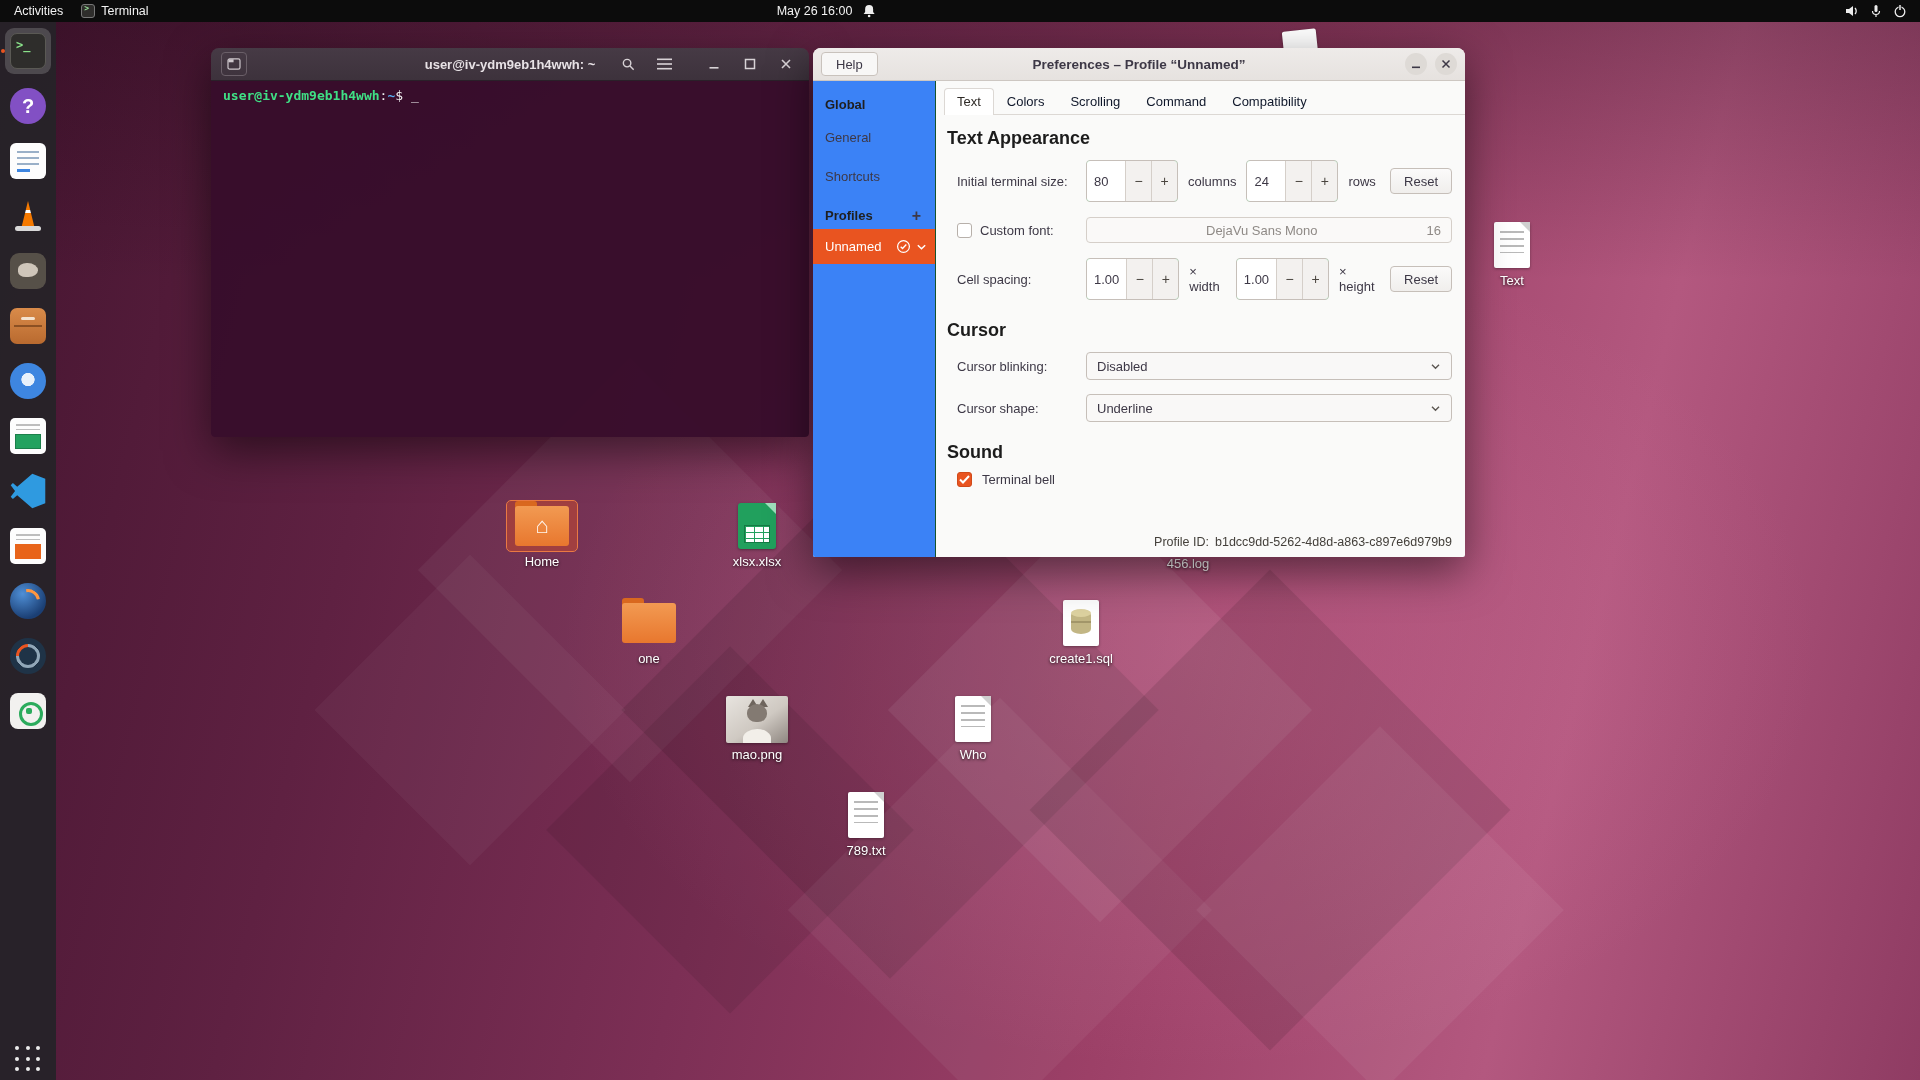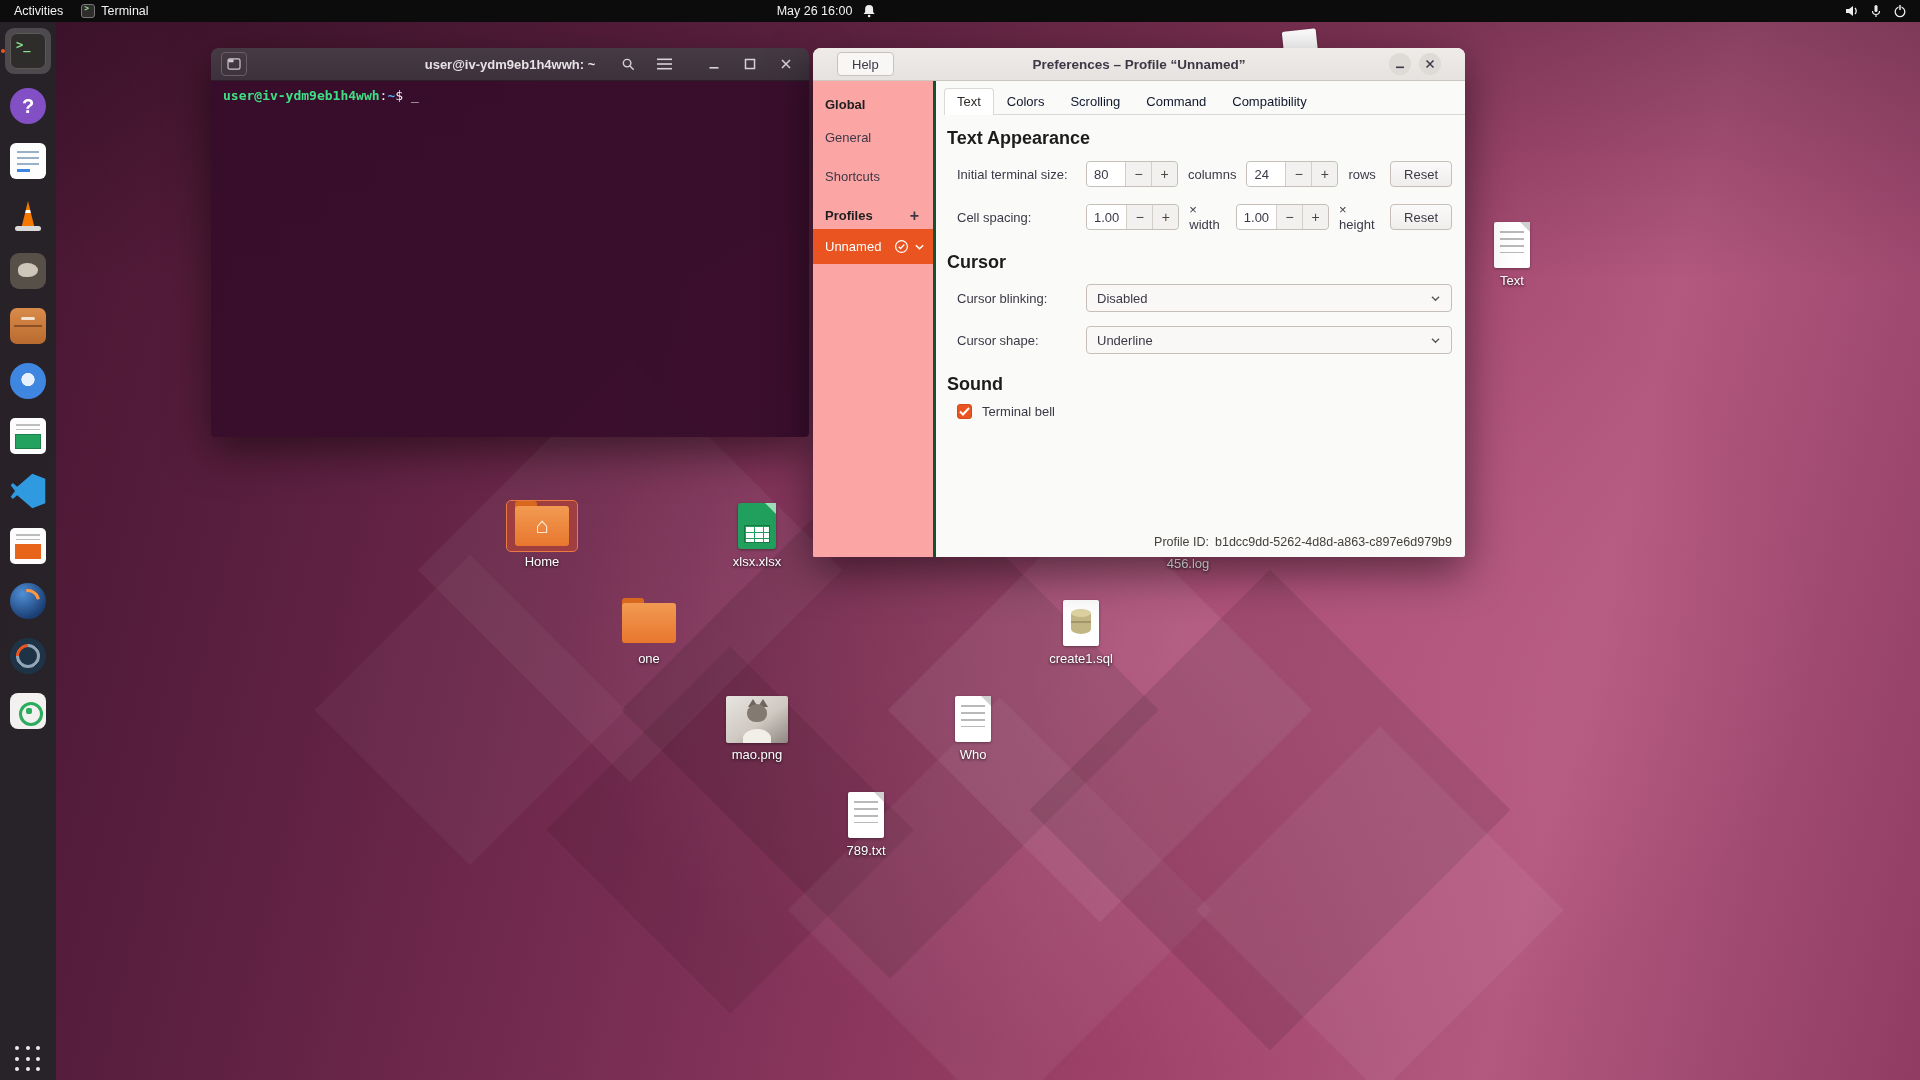--- a/index.html
+++ b/index.html
@@ -146,45 +146,45 @@
   .tbody { height:356px; background:rgba(56,13,43,.97); padding:7px 12px; font:13px "DejaVu Sans Mono",monospace; color:#f0f0f0; }
   .p-user { color:#3fe085; font-weight:700; }
   .p-path { color:#58b0f4; font-weight:700; }
   .p-cursor { margin-left:8px; color:#f0f0f0; }
 
   
   .pwin { position:absolute; left:813px; top:48px; width:652px; height:509px; z-index:30;
     background:#fafaf9; border-radius:8px 8px 2px 2px; box-shadow:0 14px 44px rgba(0,0,0,.5); overflow:hidden;
     font-size:13px; color:#3d3846; }
   .phead { height:33px; background:linear-gradient(180deg,#eeebe9,#e6e2df); border-bottom:1px solid #cdc7c2;
-    display:flex; align-items:center; padding:0 24px; position:relative; }
+    display:flex; align-items:center; padding:0 8px; position:relative; }
   .ptitle { position:absolute; left:0; right:0; text-align:center; font-weight:700; font-size:13.5px; color:#3d3846; pointer-events:none; }
   .help-btn { height:24px; padding:0 14px; background:linear-gradient(180deg,#fcfcfб,#f2f0ee); background:#f8f7f6;
     border:1px solid #c9c2bc; border-radius:4px; font-size:13px; color:#3d3846; position:relative; z-index:2; font-family:inherit; }
   .pwc { margin-left:auto; display:flex; gap:8px; position:relative; z-index:2; }
   .circ { width:22px; height:22px; border-radius:50%; background:#dedad6; display:flex; align-items:center; justify-content:center; }
 
   .pbody { display:flex; height:476px; }
-  .psidebar { width:123px; background:#fca5a5; border-right:3px solid #14532d; flex:none; padding-top:8px; }
+  .psidebar { width:123px; background:#3b82f6; border-right:1px solid #14532d; flex:none; padding-top:8px; }
   .sb-h { padding:8px 12px 6px 12px; font-weight:700; color:#1f1f1f; display:flex; align-items:center; }
   .sb-item { padding:12px 12px; color:#3d3846; }
   .plus { margin-left:auto; font-size:16px; color:#3d3846; line-height:10px; padding:0 2px; }
   .sb-sel { background:#e95420; color:#fff; padding:10px 8px 10px 12px; display:flex; align-items:center; gap:5px; }
   .sb-sel .nm { flex:1; }
 
   .pmain { flex:1; position:relative; display:flex; flex-direction:column; }
   .tabs { display:flex; margin:7px 0 0 8px; border-bottom:1px solid #dcd8d4; height:27px; align-items:flex-end; padding-right:8px; }
   .tab { padding:5px 12px; color:#0f172a; border:1px solid transparent; border-bottom:none; font-size:13px; }
   .tab.active { background:#fff; border-color:#dcd8d4; color:#2e2a26; border-radius:4px 4px 0 0; margin-bottom:-1px; padding-bottom:6px; }
 
   .section-h { font-weight:700; font-size:18px; color:#1c1c1c; margin:13px 12px 4px 11px; }
   .prow { display:flex; align-items:center; gap:10px; margin:7px 13px 7px 21px; min-height:28px; }
   .plabel { width:119px; flex:none; display:flex; align-items:center; gap:8px; }
 
-  .spin { display:inline-flex; border:1px solid #c6bfb9; border-radius:4px; overflow:hidden; height:26px; background:#86efac; flex:none; }
+  .spin { display:inline-flex; border:1px solid #c6bfb9; border-radius:4px; overflow:hidden; height:42px; background:#86efac; flex:none; }
   .spin-val { min-width:38px; padding:0 7px; display:flex; align-items:center; background:#fff; }
   .spin-btn { width:26px; display:flex; align-items:center; justify-content:center; background:#f3f1ef;
     border-left:1px solid #d5cfc9; color:#4a453f; font-size:14px; }
 
   .btn { height:26px; padding:0 13px; background:linear-gradient(180deg,#fbfafa,#f0eeec); border:1px solid #c6bfb9;
     border-radius:4px; display:flex; align-items:center; font-size:13px; color:#3d3846; }
   .btn.right { margin-left:auto; }
 
   .cb { width:15px; height:15px; border:1px solid #b7b0aa; border-radius:3px; background:#fff; flex:none;
     display:flex; align-items:center; justify-content:center; }
@@ -405,20 +405,30 @@
         <span>columns</span>
         <span class="spin">
           <span class="spin-val">24</span>
           <span class="spin-btn">−</span>
           <span class="spin-btn">+</span>
         </span>
         <span>rows</span>
         <span class="btn right">Reset</span>
       </div>
 
+      <div class="prow">
+        <span class="plabel">
+          <span class="cb"></span>
+          <span>Custom font:</span>
+        </span>
+        <span class="fontfield">
+          <span class="fname">DejaVu Sans Mono</span>
+          <span>16</span>
+        </span>
+      </div>
 
       <div class="prow">
         <span class="plabel">Cell spacing:</span>
         <span class="spin">
           <span class="spin-val">1.00</span>
           <span class="spin-btn">−</span>
           <span class="spin-btn">+</span>
         </span>
         <span>× width</span>
         <span class="spin">

